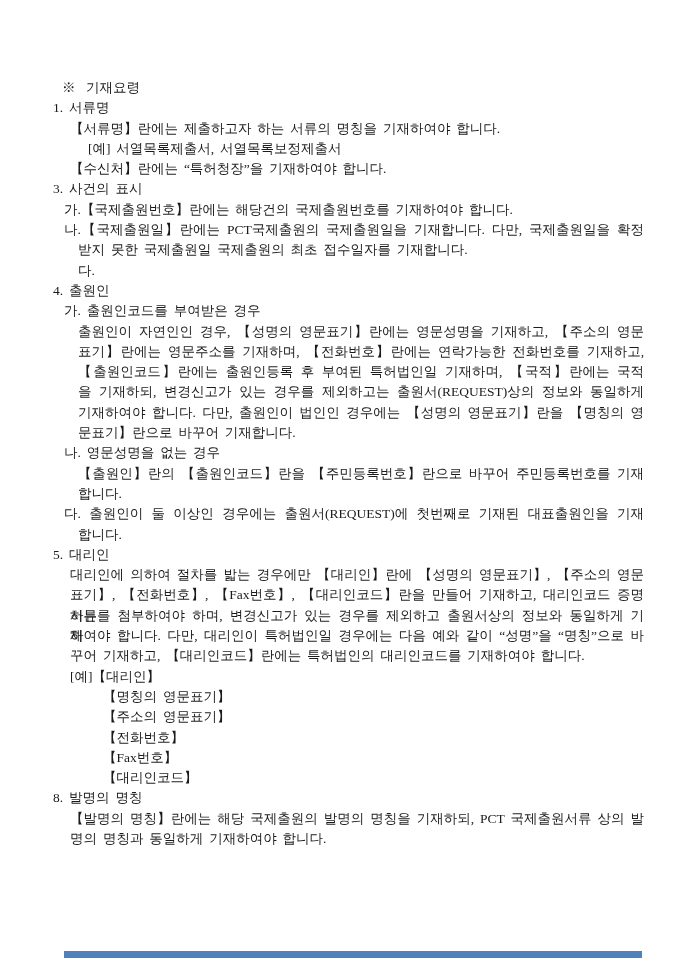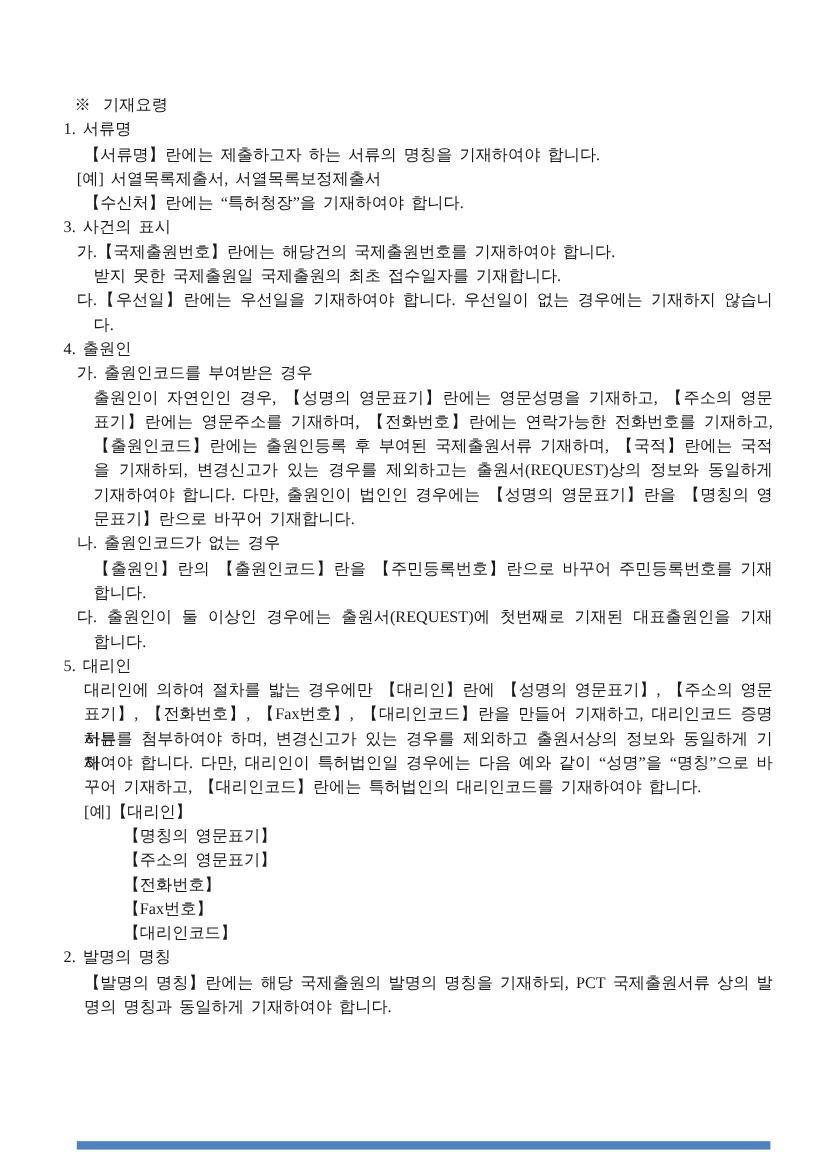--- a/index.html
+++ b/index.html
@@ -25,21 +25,21 @@
   }
   .j{
     text-align:justify;
     text-align-last:justify;
   }
   .s-marker{margin-left:62px;word-spacing:7px;}
   .s-num{margin-left:53px;}
   .s-b1{margin-left:70px;}
   .s-sub{margin-left:64px;}
   .s-b2{margin-left:78px;}
-  .s-ex{margin-left:64px;}
+  .s-ex{margin-left:88px;}
   .s-exi{margin-left:103px;}
   .bottom-bar{
     position:absolute;
     left:64px;
     width:578px;
     bottom:4px;
     height:7px;
     background:#4f81bd;
   }
 </style>
@@ -47,46 +47,46 @@
 <body>
 
 <div class="doc">
     <div class="line s-marker">※ 기재요령</div>
     <div class="line s-num">1. 서류명</div>
     <div class="line s-b1">【서류명】란에는 제출하고자 하는 서류의 명칭을 기재하여야 합니다.</div>
     <div class="line s-ex">[예] 서열목록제출서, 서열목록보정제출서</div>
     <div class="line s-b1">【수신처】란에는 “특허청장”을 기재하여야 합니다.</div>
     <div class="line s-num">3. 사건의 표시</div>
     <div class="line s-sub">가.【국제출원번호】란에는 해당건의 국제출원번호를 기재하여야 합니다.</div>
+    <div class="line s-sub j">나.【국제출원일】란에는 PCT국제출원의 국제출원일을 기재합니다. 다만, 국제출원일을 확정</div>
     <div class="line s-b2">받지 못한 국제출원일 국제출원의 최초 접수일자를 기재합니다.</div>
-    <div class="line s-sub j">다.【우선일】란에는 우선일을 기재하여야 합니다. 우선일이 없는 경우에는 기재하지 않습니</div>
     <div class="line s-b2">다.</div>
     <div class="line s-num">4. 출원인</div>
     <div class="line s-sub">가. 출원인코드를 부여받은 경우</div>
     <div class="line s-b2 j">출원인이 자연인인 경우, 【성명의 영문표기】란에는 영문성명을 기재하고, 【주소의 영문</div>
     <div class="line s-b2 j">표기】란에는 영문주소를 기재하며, 【전화번호】란에는 연락가능한 전화번호를 기재하고,</div>
-    <div class="line s-b2 j">【출원인코드】란에는 출원인등록 후 부여된 국제출원서류 기재하며, 【국적】란에는 국적</div>
+    <div class="line s-b2 j">【출원인코드】란에는 출원인등록 후 부여된 특허법인일 기재하며, 【국적】란에는 국적</div>
     <div class="line s-b2 j">을 기재하되, 변경신고가 있는 경우를 제외하고는 출원서(REQUEST)상의 정보와 동일하게</div>
     <div class="line s-b2 j">기재하여야 합니다. 다만, 출원인이 법인인 경우에는 【성명의 영문표기】란을 【명칭의 영</div>
     <div class="line s-b2">문표기】란으로 바꾸어 기재합니다.</div>
-    <div class="line s-sub">나. 출원인코드가 없는 경우</div>
+    <div class="line s-sub">나. 영문성명을 없는 경우</div>
     <div class="line s-b2 j">【출원인】란의 【출원인코드】란을 【주민등록번호】란으로 바꾸어 주민등록번호를 기재</div>
     <div class="line s-b2">합니다.</div>
     <div class="line s-sub j">다. 출원인이 둘 이상인 경우에는 출원서(REQUEST)에 첫번째로 기재된 대표출원인을 기재</div>
     <div class="line s-b2">합니다.</div>
     <div class="line s-num">5. 대리인</div>
     <div class="line s-b1 j">대리인에 의하여 절차를 밟는 경우에만 【대리인】란에 【성명의 영문표기】, 【주소의 영문</div>
     <div class="line s-b1 j">표기】, 【전화번호】, 【Fax번호】, 【대리인코드】란을 만들어 기재하고, 대리인코드 증명하는</div>
     <div class="line s-b1 j">서류를 첨부하여야 하며, 변경신고가 있는 경우를 제외하고 출원서상의 정보와 동일하게 기재</div>
     <div class="line s-b1 j">하여야 합니다. 다만, 대리인이 특허법인일 경우에는 다음 예와 같이 “성명”을 “명칭”으로 바</div>
     <div class="line s-b1">꾸어 기재하고, 【대리인코드】란에는 특허법인의 대리인코드를 기재하여야 합니다.</div>
     <div class="line s-b1">[예]【대리인】</div>
     <div class="line s-exi">【명칭의 영문표기】</div>
     <div class="line s-exi">【주소의 영문표기】</div>
     <div class="line s-exi">【전화번호】</div>
     <div class="line s-exi">【Fax번호】</div>
     <div class="line s-exi">【대리인코드】</div>
-    <div class="line s-num">2. 발명의 명칭</div>
+    <div class="line s-num">8. 발명의 명칭</div>
     <div class="line s-b1 j">【발명의 명칭】란에는 해당 국제출원의 발명의 명칭을 기재하되, PCT 국제출원서류 상의 발</div>
     <div class="line s-b1">명의 명칭과 동일하게 기재하여야 합니다.</div>
   </div>
 
 <div class="bottom-bar" style="background: rgb(79, 129, 189);"></div>
 
 </body></html>

